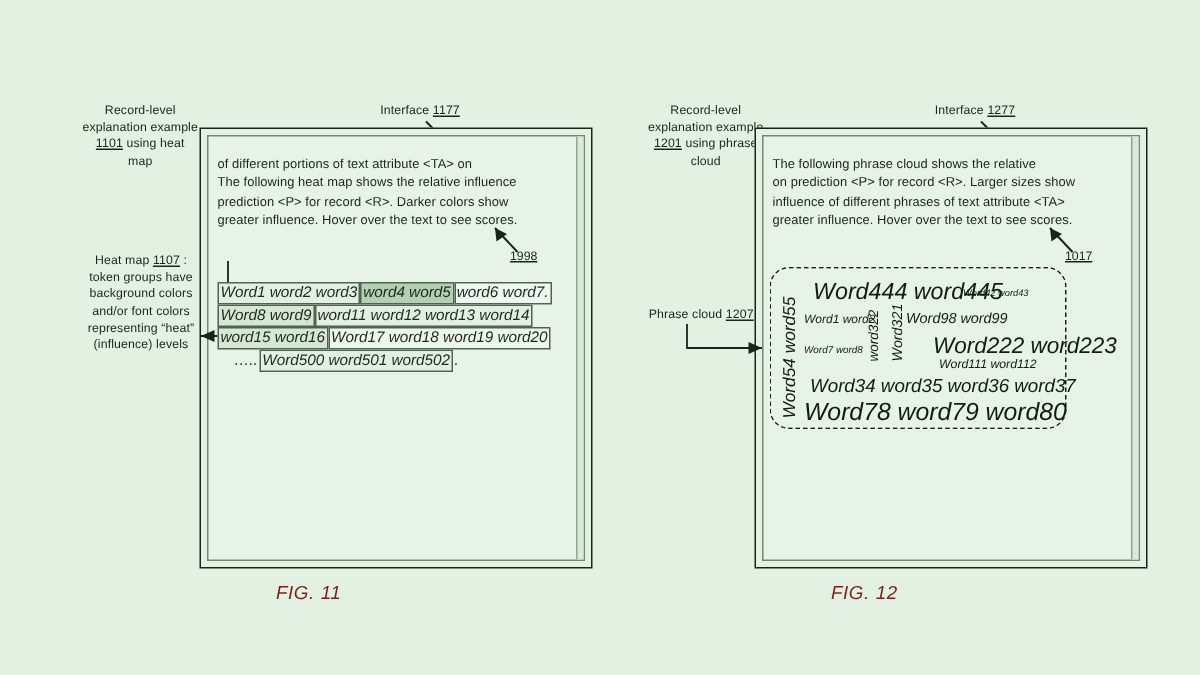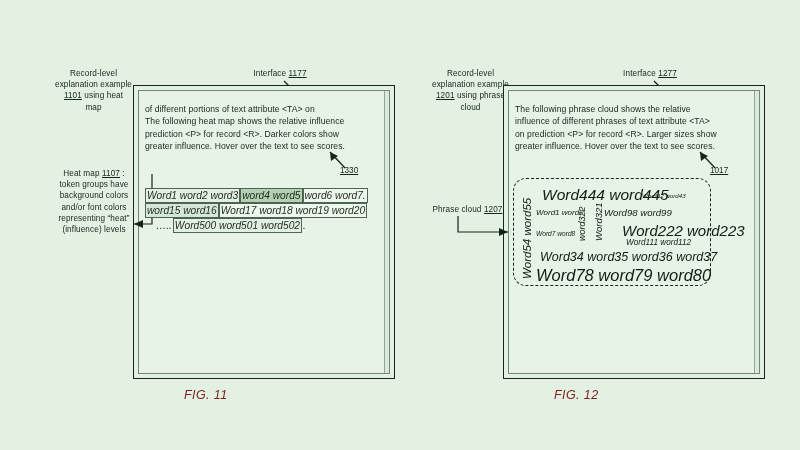--- a/index.html
+++ b/index.html
@@ -165,21 +165,21 @@
     <div>prediction &lt;P&gt; for record &lt;R&gt;. Darker colors show</div>
     <div>greater influence. Hover over the text to see scores.</div>
   </div>
 
   <div class="arrow" style="left:325px;top:148px;">
     <svg width="26" height="24" viewBox="0 0 26 24">
       <line x1="20" y1="20" x2="5" y2="4" stroke="#16251a" stroke-width="1.3"></line>
       <polygon points="5,4 6,13 13,8" fill="#16251a"></polygon>
     </svg>
   </div>
-  <div class="callout-num" style="left:340px;top:166px;">1330</div>
+  <div class="callout-num" style="left:340px;top:166px;">1998</div>
 
   <div class="anno" style="left:38px;top:168px;width:112px;">
     <span>Heat map </span><span class="u">1107</span><span> :</span><br>
     <span>token groups have</span><br>
     <span>background colors</span><br>
     <span>and/or font colors</span><br>
     <span>representing “heat”</span><br>
     <span>(influence) levels</span>
   </div>
 
@@ -190,20 +190,24 @@
     </svg>
   </div>
 
   <div class="heatmap" style="left:145px;top:188px;width:242px;">
     <div class="hmrow">
       <span class="tok h1">Word1 word2 word3</span>
       <span class="tok h4">word4 word5</span>
       <span class="tok h0">word6 word7.</span>
     </div>
     <div class="hmrow">
+      <span class="tok h2">Word8 word9</span>
+      <span class="tok h1">word11 word12 word13 word14</span>
+    </div>
+    <div class="hmrow">
       <span class="tok h2">word15 word16</span>
       <span class="tok h0"> Word17 word18 word19 word20</span>
     </div>
     <div class="hmrow indent">
       <span class="tok plain">…..</span>
       <span class="tok h1">Word500 word501 word502</span>
       <span class="tok plain">.</span>
     </div>
   </div>
 
@@ -235,22 +239,22 @@
   </div>
 
   <div class="iface" style="left:503px;top:85px;width:262px;height:294px;">
     <div class="iface-inner">
       <div class="scrollstrip"></div>
     </div>
   </div>
 
   <div class="desc" style="left:515px;top:103px;width:243px;">
     <div>The following phrase cloud shows the relative</div>
+    <div>on prediction &lt;P&gt; for record &lt;R&gt;. Larger sizes show</div>
     <div>influence of different phrases of text attribute &lt;TA&gt;</div>
-    <div>on prediction &lt;P&gt; for record &lt;R&gt;. Larger sizes show</div>
     <div>greater influence. Hover over the text to see scores.</div>
   </div>
 
   <div class="arrow" style="left:695px;top:148px;">
     <svg width="26" height="24" viewBox="0 0 26 24">
       <line x1="20" y1="20" x2="5" y2="4" stroke="#16251a" stroke-width="1.3"></line>
       <polygon points="5,4 6,13 13,8" fill="#16251a"></polygon>
     </svg>
   </div>
   <div class="callout-num" style="left:710px;top:166px;">1017</div>

